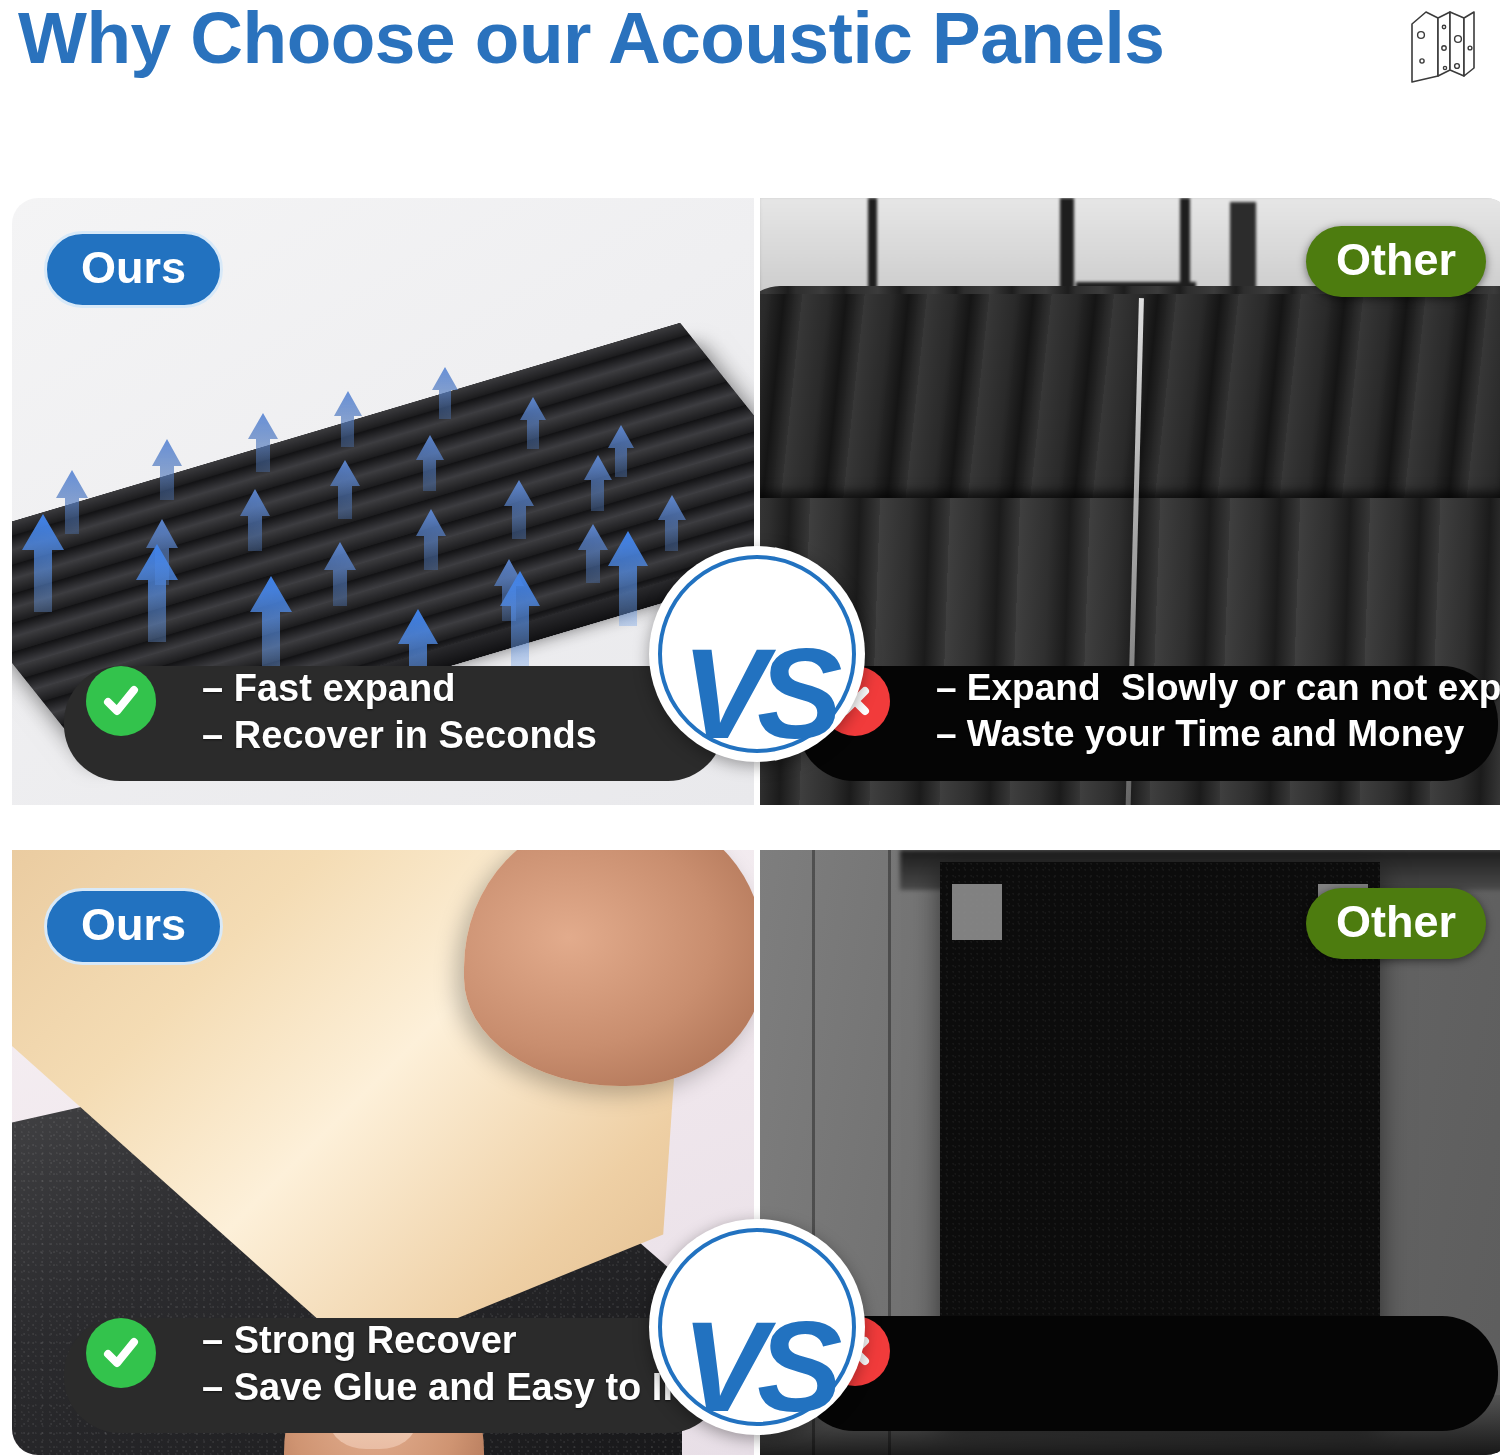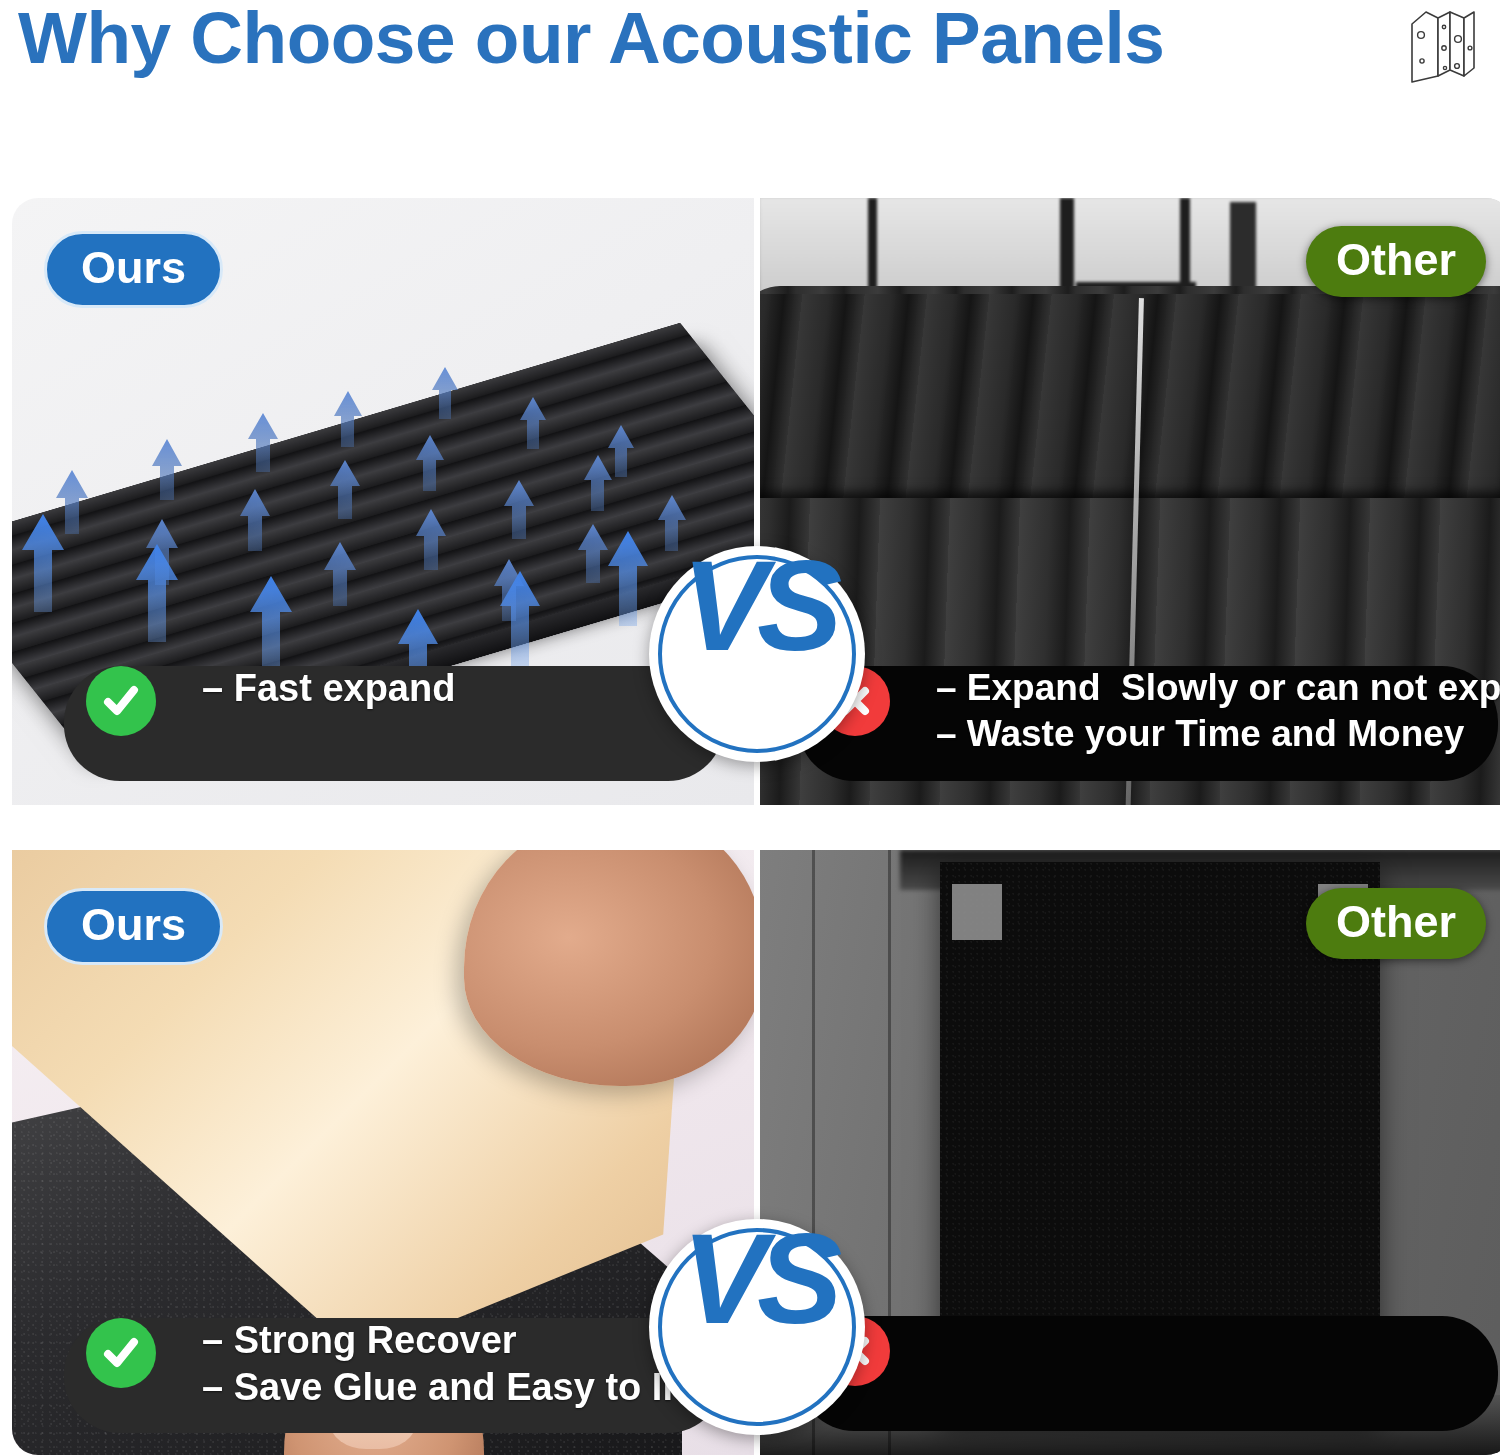--- a/index.html
+++ b/index.html
@@ -274,21 +274,21 @@
   .cap-tr .cap-line, .cap-br .cap-line { font-size: 37px; }
 
   
   .vs-badge {
     position: absolute;
     width: 216px; height: 216px;
     border-radius: 50%;
     background: #ffffff;
     z-index: 20;
     display: flex;
-    align-items: flex-start;
+    align-items: flex-end;
     justify-content: center;
     box-shadow: 0 4px 16px rgba(0,0,0,.35);
   }
   .vs-ring {
     position: absolute;
     inset: 9px;
     border-radius: 50%;
     border: 4px solid #2272c0;
   }
   .vs-text {
@@ -384,20 +384,21 @@
     <div class="pill pill-ours pos-ours-tl">Ours</div>
 
     <div class="caption caption-good cap-tl">
       <div class="cap-icon icon-check">
         <svg width="44" height="44" viewBox="0 0 44 44">
           <path d="M9 23 L18 32 L35 11" stroke="#ffffff" stroke-width="8" fill="none" stroke-linecap="round" stroke-linejoin="round"></path>
         </svg>
       </div>
       <div class="cap-lines">
         <div class="cap-line">– Fast expand</div>
+        <div class="cap-line">– Recover in Seconds</div>
       </div>
     </div>
   </div>
 
   <div class="quad quad-tr">
     <div class="photo bg-tr">
       <div class="tr-room">
         <div class="post" style="left:108px;  top:0;  width:9px;  height:120px;"></div>
         <div class="post" style="left:300px;  top:0;  width:14px; height:132px;"></div>
         <div class="post" style="left:420px;  top:0;  width:10px; height:100px;"></div>

